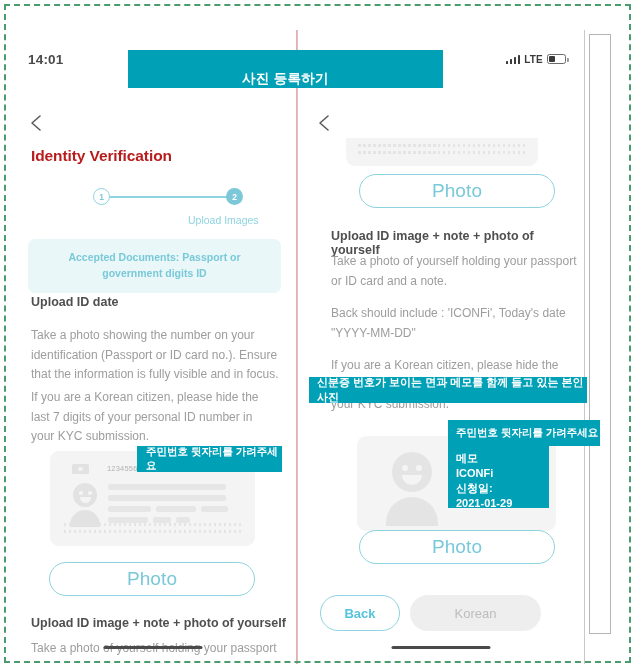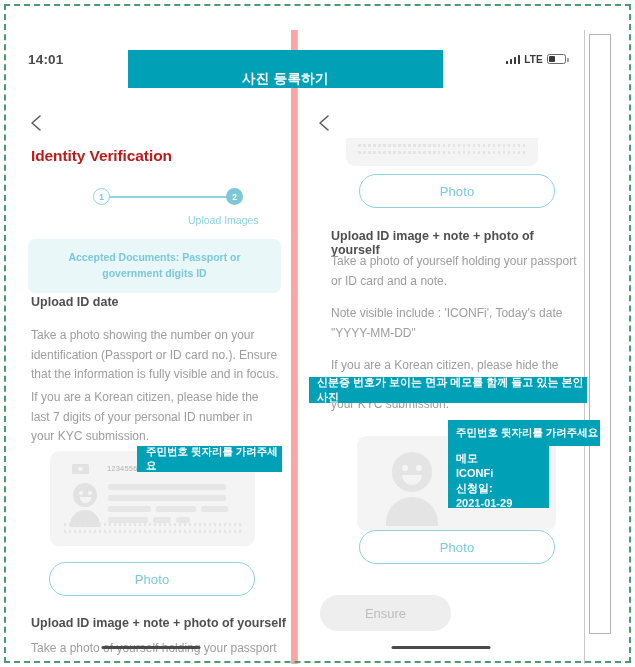--- a/index.html
+++ b/index.html
@@ -33,21 +33,21 @@
   
   .panel {
     position: relative;
     background: #ffffff;
     overflow: hidden;
   }
   .panel-left {
     position: absolute;
     left: 10px; top: 30px;
     width: 287px; height: 634px;
-    border-right: 6px solid #fca5a5;
+    border-right: 1px solid #fca5a5;
   }
   .panel-right {
     position: absolute;
     left: 297px; top: 30px;
     width: 288px; height: 634px;
     border-left: 1px solid #c9c9c9;
     border-right: 1px solid #c9c9c9;
   }
   .edge-strip {
     position: absolute;
@@ -401,21 +401,21 @@
     height: 34px;
     border: 1.3px solid #8ed3e0;
     border-radius: 18px;
     background: #ffffff;
     display: flex;
     align-items: center;
     justify-content: center;
     cursor: pointer;
   }
   .photo-btn span {
-    font-size: 13px;
+    font-size: 19px;
     color: #79c9d9;
     letter-spacing: 0.1px;
   }
 
   
   .footer-btns {
     position: absolute;
     left: 22px; top: 565px;
     width: 245px;
     display: flex;
@@ -626,42 +626,45 @@
     </div>
 
     <div class="photo-btn" style="left:61px; top:144px; width:196px;">
       <span>Photo</span>
     </div>
 
     <div class="section-head" style="top:199px; left:33px;">Upload ID image + note + photo of yourself</div>
 
     <div class="body-text" style="top:222px; left:33px; width:248px;">Take a photo of yourself holding your passport or ID card and a note.</div>
 
-    <div class="body-text" style="top:274px; left:33px; width:248px;">Note visible include : 'ICONFi', Today's date "YYYY-MM-DD"</div>
+    <div class="body-text" style="top:274px; left:33px; width:248px;">Back should include : 'ICONFi', Today's date "YYYY-MM-DD"</div>
 
     <div class="body-text" style="top:326px; left:33px; width:240px;">If you are a Korean citizen, please hide the last 7 digits of your personal ID number in your KYC submission.</div>
 
     <div class="selfie-card" style="left:59px; top:406px; width:199px; height:95px;">
       <div class="selfie-avatar">
         <div class="sv-head"></div>
         <div class="sv-eye l"></div>
         <div class="sv-eye r"></div>
         <div class="sv-mouth"></div>
         <div class="sv-body"></div>
       </div>
       <div class="selfie-doc"></div>
     </div>
 
     <div class="photo-btn" style="left:61px; top:500px; width:196px;">
       <span>Photo</span>
     </div>
 
     <div class="footer-btns">
+      <div class="btn-back">
+        <span>Back</span>
+      </div>
       <div class="btn-submit">
-        <span>Ensure</span>
+        <span>Korean</span>
       </div>
     </div>
 
     <div class="home-indicator"></div>
   </div>
 
   <div class="edge-strip"></div>
 
   <div class="anno overlay-banner-top">
     <span>사진 등록하기</span>

